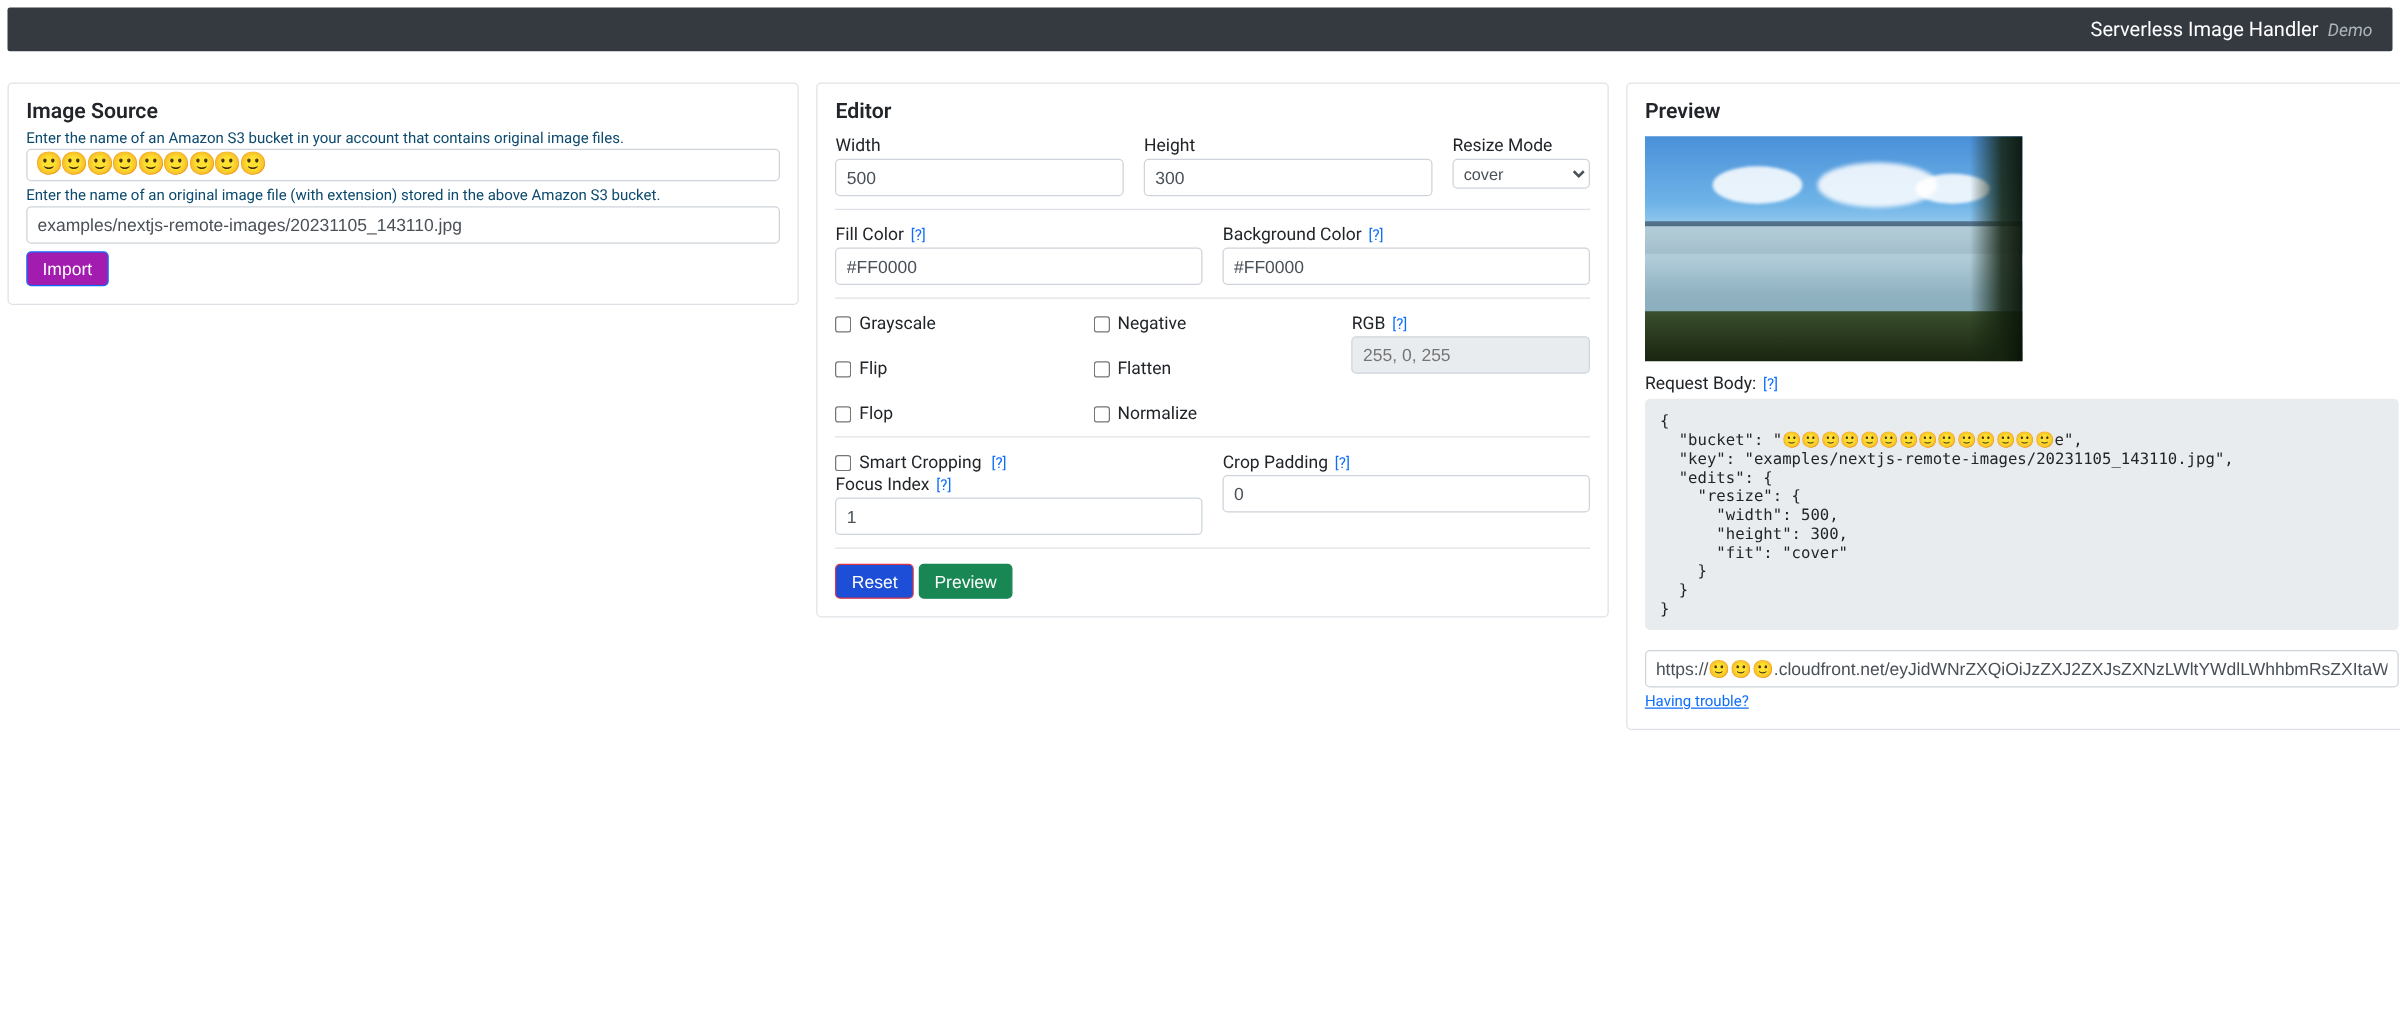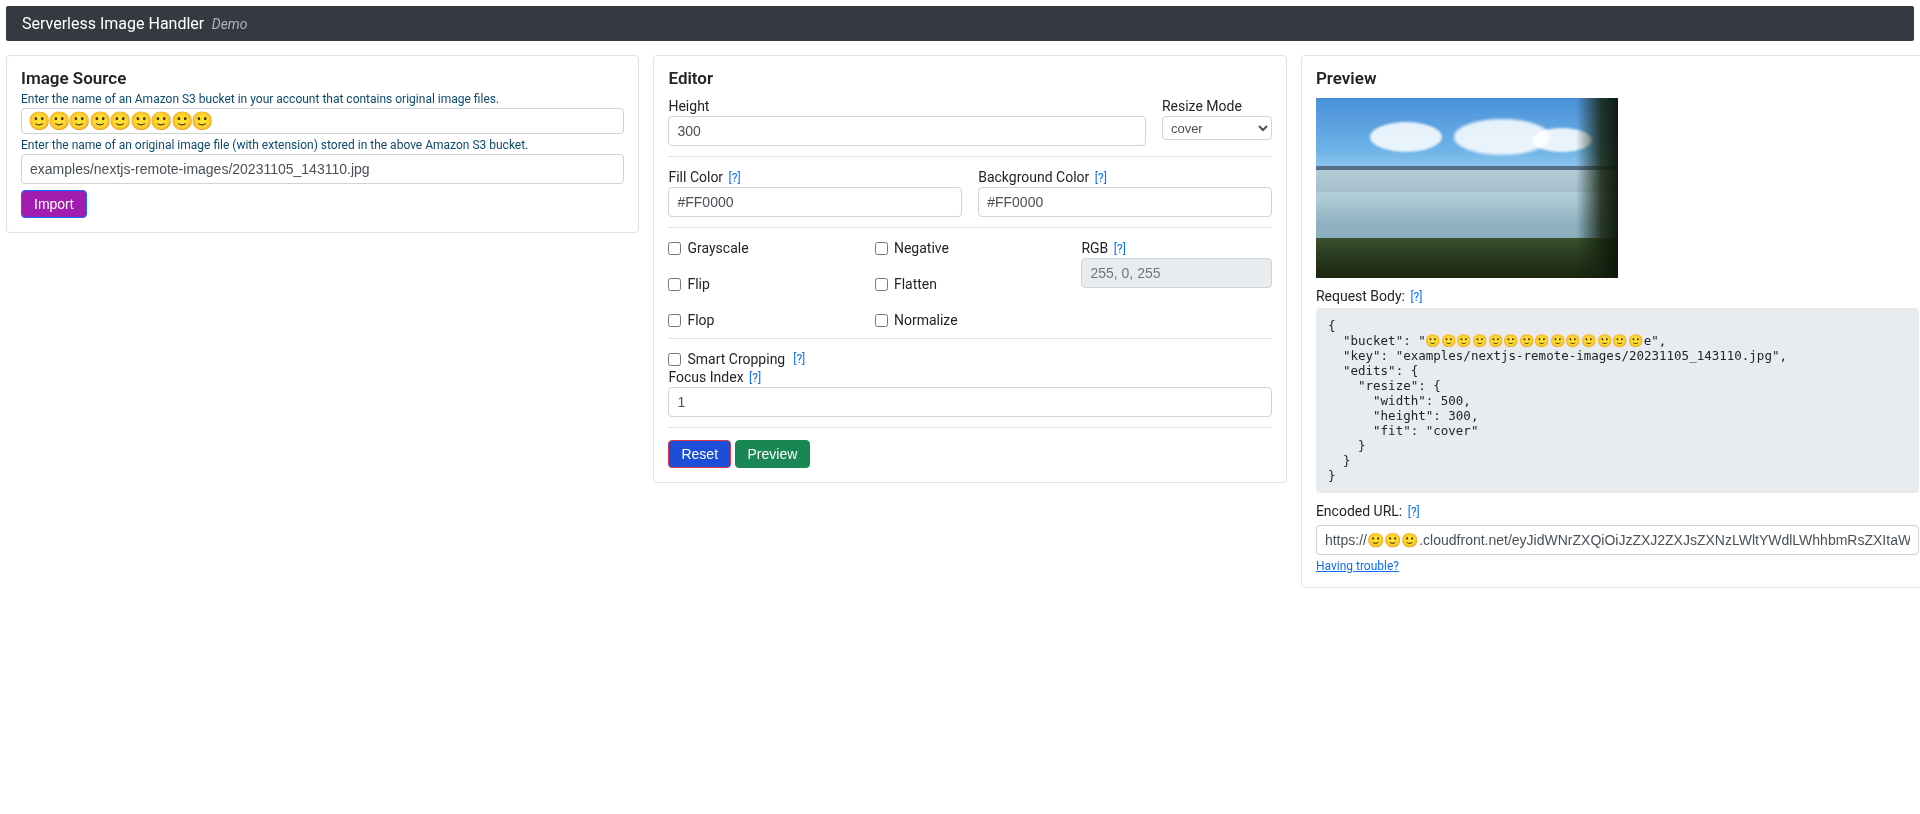--- a/index.html
+++ b/index.html
@@ -7,22 +7,23 @@
     margin: 0;
     font-family: -apple-system, BlinkMacSystemFont, "Segoe UI", Roboto, "Helvetica Neue", Arial, sans-serif;
     font-size: 14px;
     color: #212529;
     background: #fff;
   }
   .navbar {
     background: #343a40;
     color: #fff;
     padding: 8px 16px;
-    margin: 6px 6px 0 6px;
+    margin: 6px 6px 11px 6px;
     border-radius: 2px;
+    text-align: right;
   }
   .navbar .title { font-size: 16px; }
   .navbar .demo { color: #adb5bd; font-style: italic; margin-left: 4px; }
   .container {
     display: flex;
     gap: 14px;
     padding: 14px 6px;
     align-items: flex-start;
   }
   .col-left   { flex: 0 0 33.2%; display:flex; flex-direction:column; gap:14px; }
@@ -143,20 +144,24 @@
     </div>
 
   </div>
 
   <div class="col-mid">
     <div class="card">
       <div class="section-title">Editor</div>
 
       <div class="row">
         <div>
+          <label class="lab">Width</label>
+          <input type="number" class="form-control" value="500" style="">
+        </div>
+        <div>
           <label class="lab">Height</label>
           <input type="number" class="form-control" value="300" style="">
         </div>
         <div style="flex:0 0 110px">
           <label class="lab">Resize Mode</label>
           <select class="form-control" style="height:24px;padding:1px 4px;font-size:13px">
             <option>cover</option>
           </select>
         </div>
       </div>
@@ -224,20 +229,27 @@
           <label class="chk" style="margin-bottom:2px">
             <input type="checkbox" style="">
             <span>Smart Cropping</span>
             <a class="help">[?]</a>
           </label>
           <label class="lab">
             <span>Focus Index</span>
             <a class="help">[?]</a>
           </label>
           <input type="number" class="form-control" value="1" style="">
+        </div>
+        <div>
+          <label class="lab">
+            <span>Crop Padding</span>
+            <a class="help">[?]</a>
+          </label>
+          <input type="number" class="form-control" value="0" style="">
         </div>
       </div>
       <hr>
 
       <div>
         <button class="btn btn-danger">Reset</button>
         <button class="btn btn-success">Preview</button>
       </div>
     </div>
   </div>
@@ -264,22 +276,18 @@
   "key": "examples/nextjs-remote-images/20231105_143110.jpg",
   "edits": {
     "resize": {
       "width": 500,
       "height": 300,
       "fit": "cover"
     }
   }
 }</div>
 
-      <div>
-        <span class="small-label">Encoded URL:</span>
-        <a class="help">[?]</a>
-      </div>
       <input class="form-control mt6" value="https://🙂🙂🙂.cloudfront.net/eyJidWNrZXQiOiJzZXJ2ZXJsZXNzLWltYWdlLWhhbmRsZXItaW1hZ2" style="">
       <a class="link" style="display:inline-block;margin-top:4px">Having trouble?</a>
     </div>
   </div>
 
 </div>
 
 </body></html>

